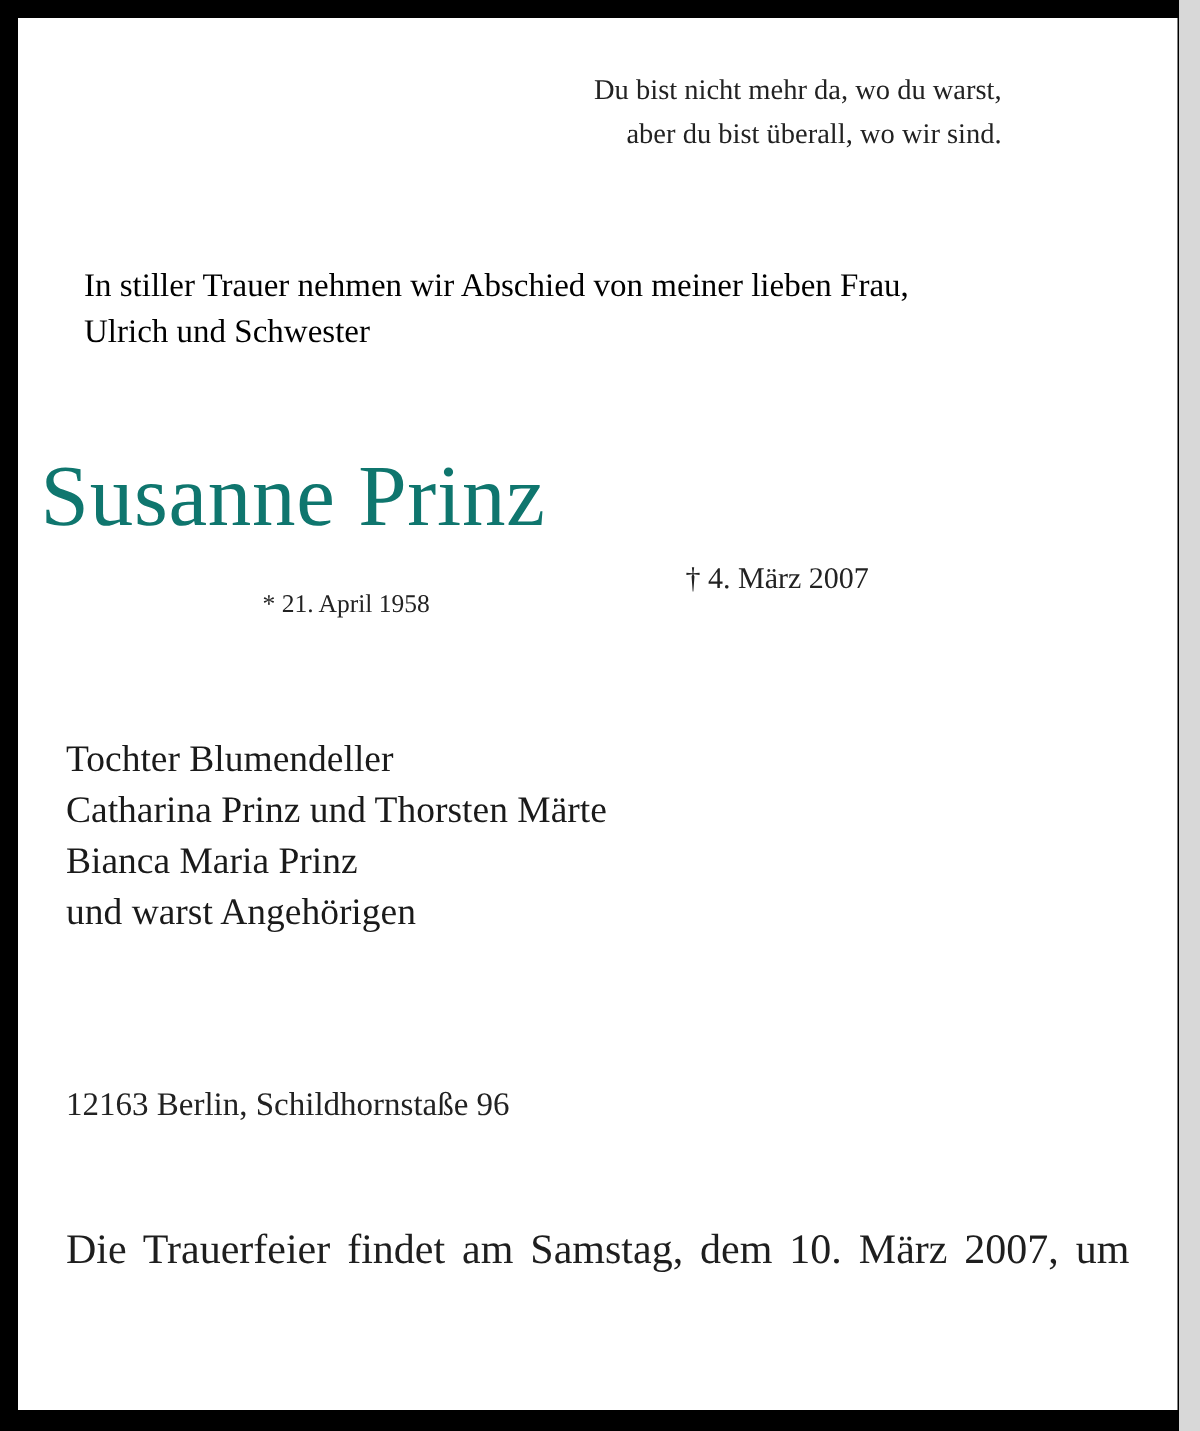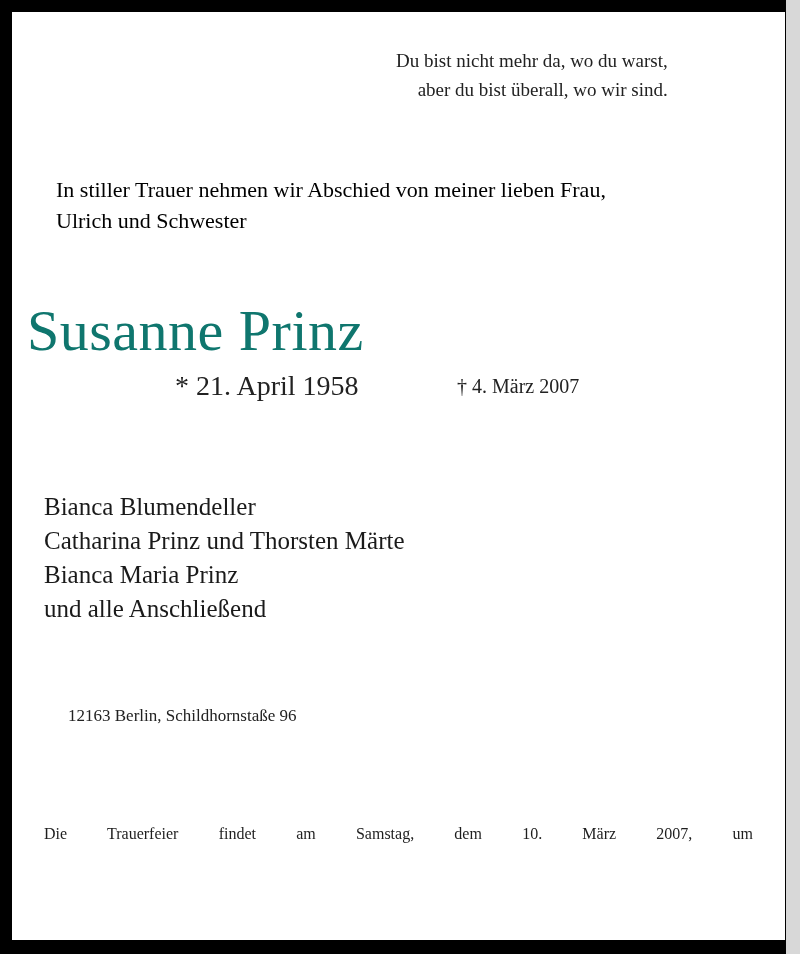--- a/index.html
+++ b/index.html
@@ -59,22 +59,22 @@
       text-align: left;
       font-size: 58px;
       line-height: 70px;
       color: #0f766e;
       letter-spacing: 0.5px;
       padding-left: 27px;
     }
     .born {
       position: absolute;
       left: 175px;
-      top: 370px;
-      font-size: 28px;
+      top: 387px;
+      font-size: 17px;
       line-height: 32px;
       white-space: nowrap;
       color: #222;
     }
     .died {
       position: absolute;
       left: 457px;
       top: 370px;
       font-size: 20px;
       line-height: 32px;
@@ -86,33 +86,32 @@
       left: 44px;
       top: 490px;
       font-size: 25px;
       line-height: 34px;
       color: #1a1a1a;
     }
     .mourners div { white-space: nowrap; }
     .address {
       position: absolute;
       left: 44px;
-      top: 700px;
-      font-size: 17px;
+      top: 720px;
+      font-size: 22px;
       line-height: 32px;
       white-space: nowrap;
       color: #222;
-      margin-left: 24px;
     }
     .ceremony {
       position: absolute;
       left: 44px;
       top: 818px;
       width: 709px;
-      font-size: 16px;
+      font-size: 28px;
       line-height: 32px;
       color: #1e1e1e;
     }
     .ceremony .line {
       display: block;
       text-align: justify;
       text-align-last: justify;
       white-space: nowrap;
     }
     .ceremony .line.last {
@@ -135,23 +134,23 @@
   <div>In stiller Trauer nehmen wir Abschied von meiner lieben Frau,</div>
   <div>Ulrich und Schwester</div>
 </div>
 
 <div class="name">Susanne Prinz</div>
 
 <div class="born">* 21. April 1958</div>
 <div class="died">† 4. März 2007</div>
 
 <div class="mourners">
-  <div>Bianca Blumendeller</div>
+  <div>Tochter Blumendeller</div>
   <div>Catharina Prinz und Thorsten Märte</div>
   <div>Bianca Maria Prinz</div>
-  <div>und alle Anschließend</div>
+  <div>und warst Angehörigen</div>
 </div>
 
 <div class="address">12163 Berlin, Schildhornstaße 96</div>
 
 <div class="ceremony">
   <span class="line">Die Trauerfeier findet am Samstag, dem 10. März 2007, um</span>
 </div>
 
 </body></html>

